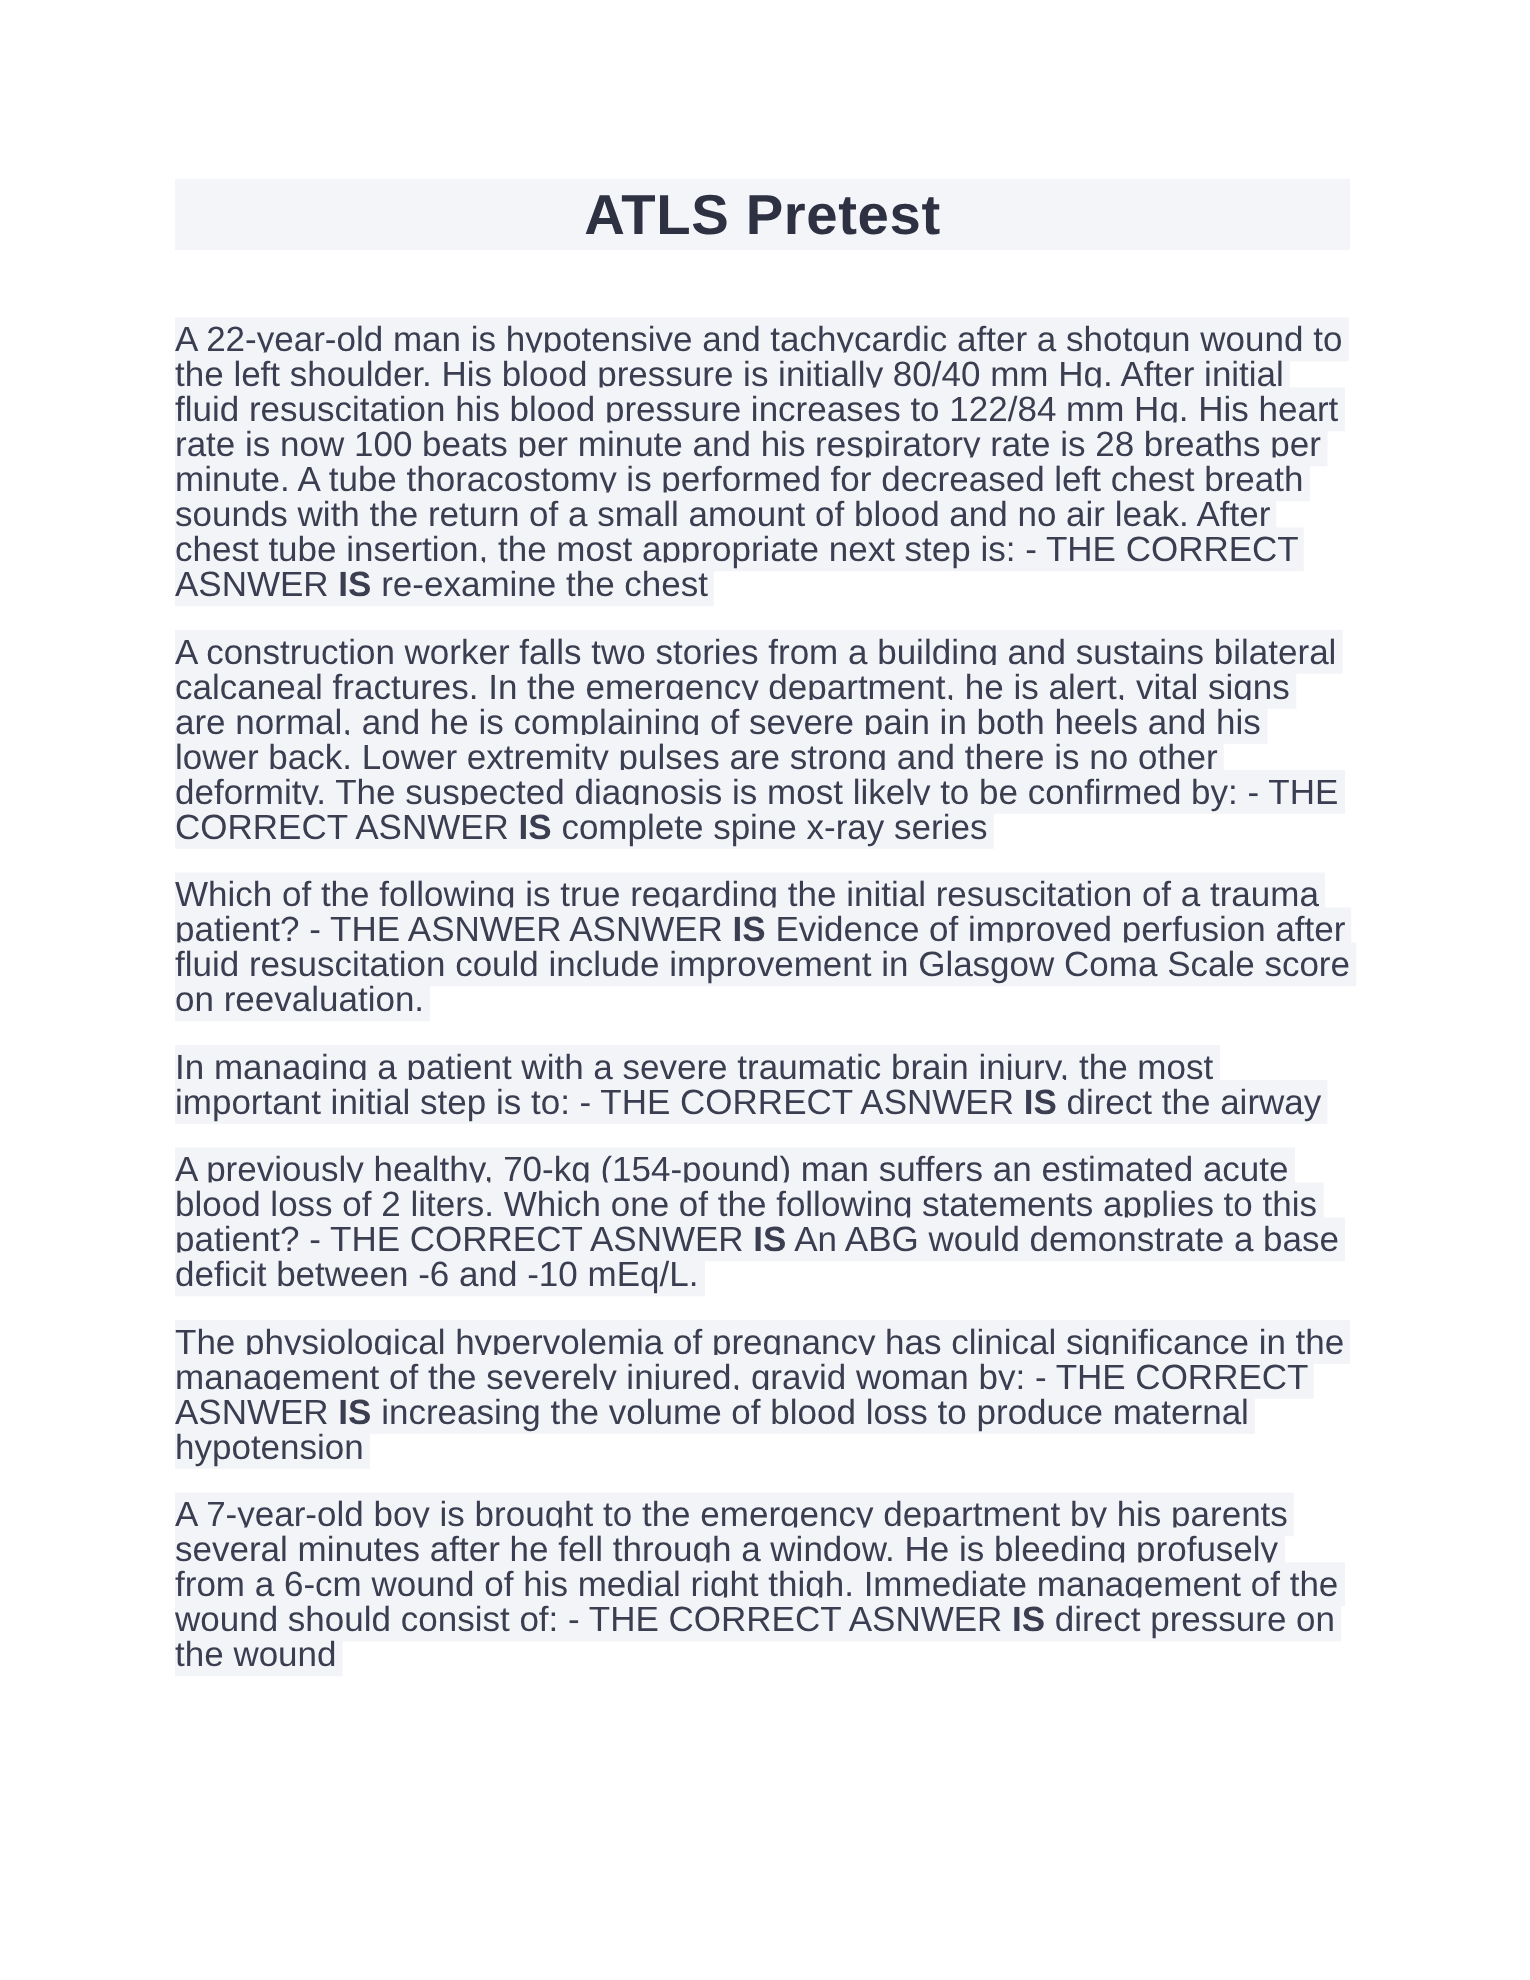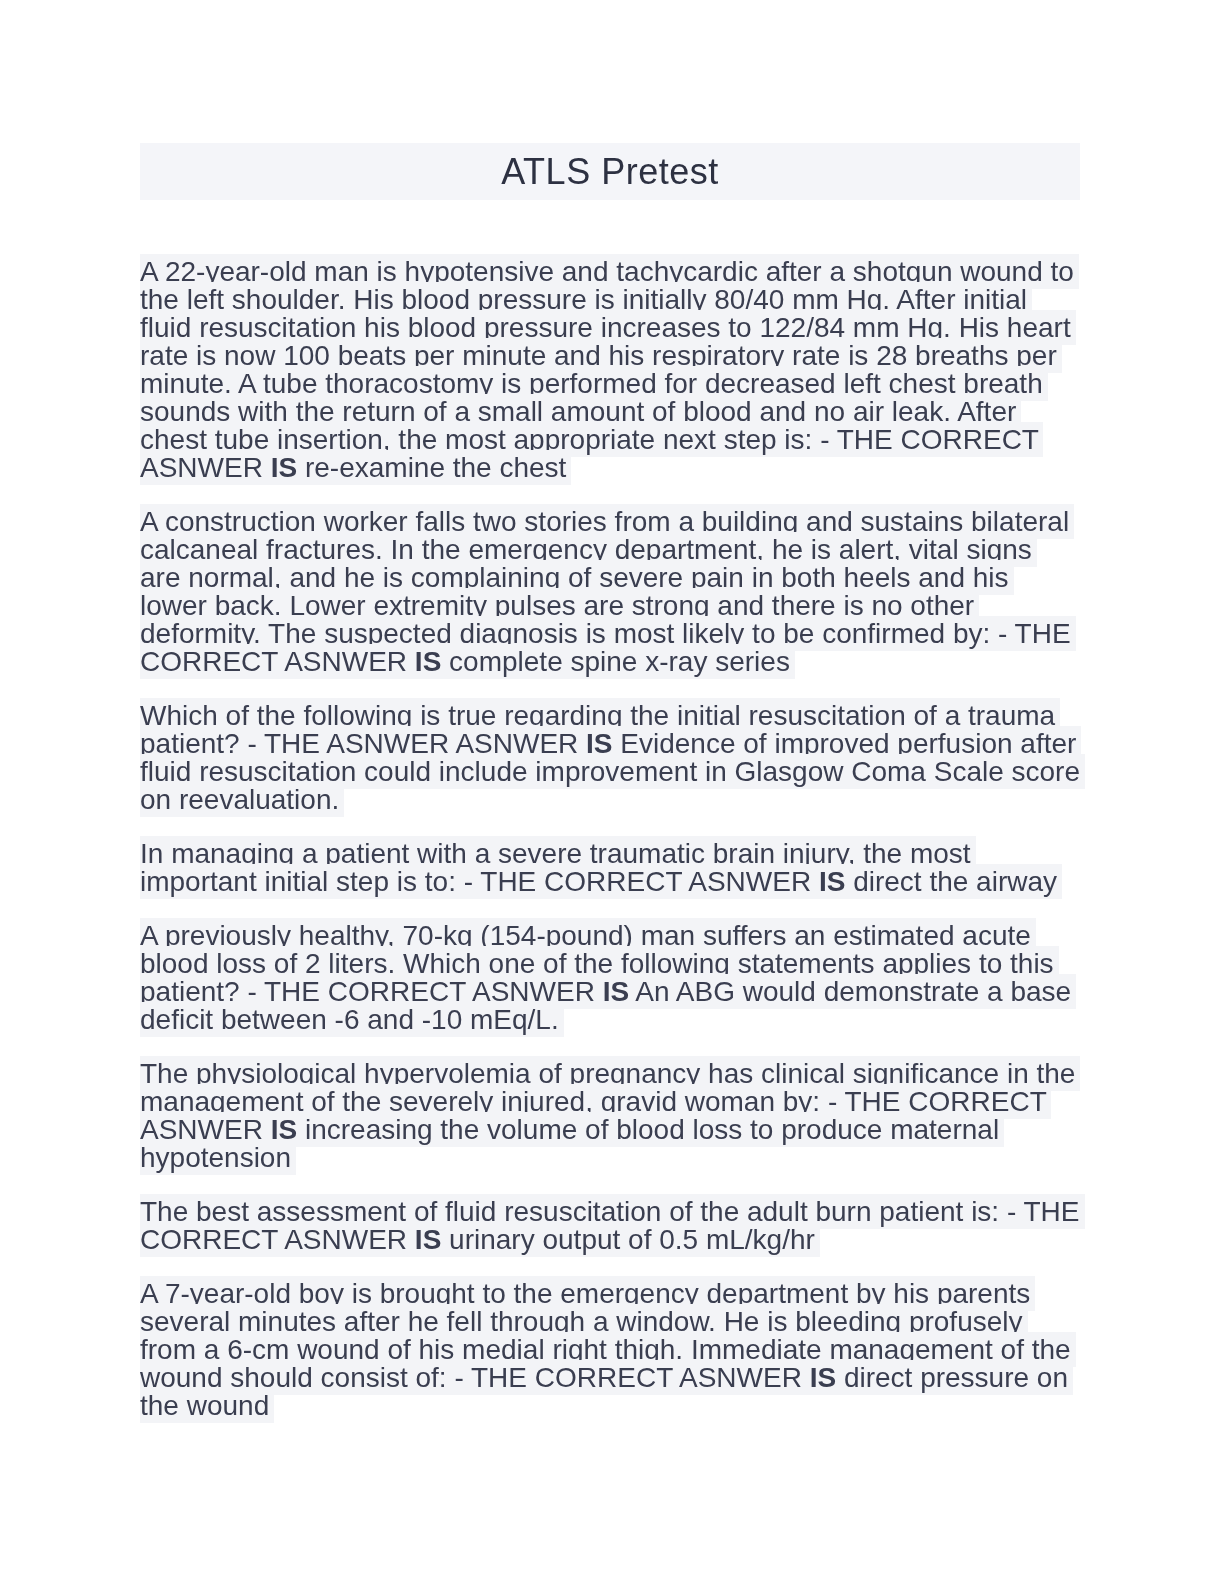--- a/index.html
+++ b/index.html
@@ -29,23 +29,23 @@
   .title-band {
     height: 57px;
     background: var(--band-bg);
     display: flex;
     align-items: center;
     justify-content: center;
     margin-bottom: 58px;
   }
   .doc-title {
     margin: 0;
-    font-size: 36px;
+    font-size: 45px;
     line-height: 1;
-    font-weight: 400;
+    font-weight: 700;
     color: var(--title-color);
     letter-spacing: 0.5px;
   }
   .qa {
     margin: 0 0 26px 0;
     font-size: 28px;
     line-height: 28px;
     color: var(--text-color);
   }
   .hl {
@@ -72,19 +72,18 @@
     <p class="qa"><span class="hl"><span>A construction worker falls two stories from a building and sustains bilateral calcaneal fractures. In the emergency department, he is alert, vital signs are normal, and he is complaining of severe pain in both heels and his lower back. Lower extremity pulses are strong and there is no other deformity. The suspected diagnosis is most likely to be confirmed by: - THE CORRECT ASNWER </span><b>IS</b><span> complete spine x-ray series</span></span></p>
 
     <p class="qa"><span class="hl"><span>Which of the following is true regarding the initial resuscitation of a trauma patient? - THE ASNWER ASNWER </span><b>IS</b><span> Evidence of improved perfusion after fluid resuscitation could include improvement in Glasgow Coma Scale score on reevaluation.</span></span></p>
 
     <p class="qa"><span class="hl"><span>In managing a patient with a severe traumatic brain injury, the most important initial step is to: - THE CORRECT ASNWER </span><b>IS</b><span> direct the airway</span></span></p>
 
     <p class="qa"><span class="hl"><span>A previously healthy, 70-kg (154-pound) man suffers an estimated acute blood loss of 2 liters. Which one of the following statements applies to this patient? - THE CORRECT ASNWER </span><b>IS</b><span> An ABG would demonstrate a base deficit between -6 and -10 mEq/L.</span></span></p>
 
     <p class="qa"><span class="hl"><span>The physiological hypervolemia of pregnancy has clinical significance in the management of the severely injured, gravid woman by: - THE CORRECT ASNWER </span><b>IS</b><span> increasing the volume of blood loss to produce maternal hypotension</span></span></p>
 
-    <p class="qa"><span class="hl"><span>The best assessment of fluid resuscitation of the adult burn patient is: - THE CORRECT ASNWER </span><b>IS</b><span> urinary output of 0.5 mL/kg/hr</span></span></p>
 
 
     <p class="qa"><span class="hl"><span>A 7-year-old boy is brought to the emergency department by his parents several minutes after he fell through a window. He is bleeding profusely from a 6-cm wound of his medial right thigh. Immediate management of the wound should consist of: - THE CORRECT ASNWER </span><b>IS</b><span> direct pressure on the wound</span></span></p>
 
   </main>
 </div>
 
 </body></html>

